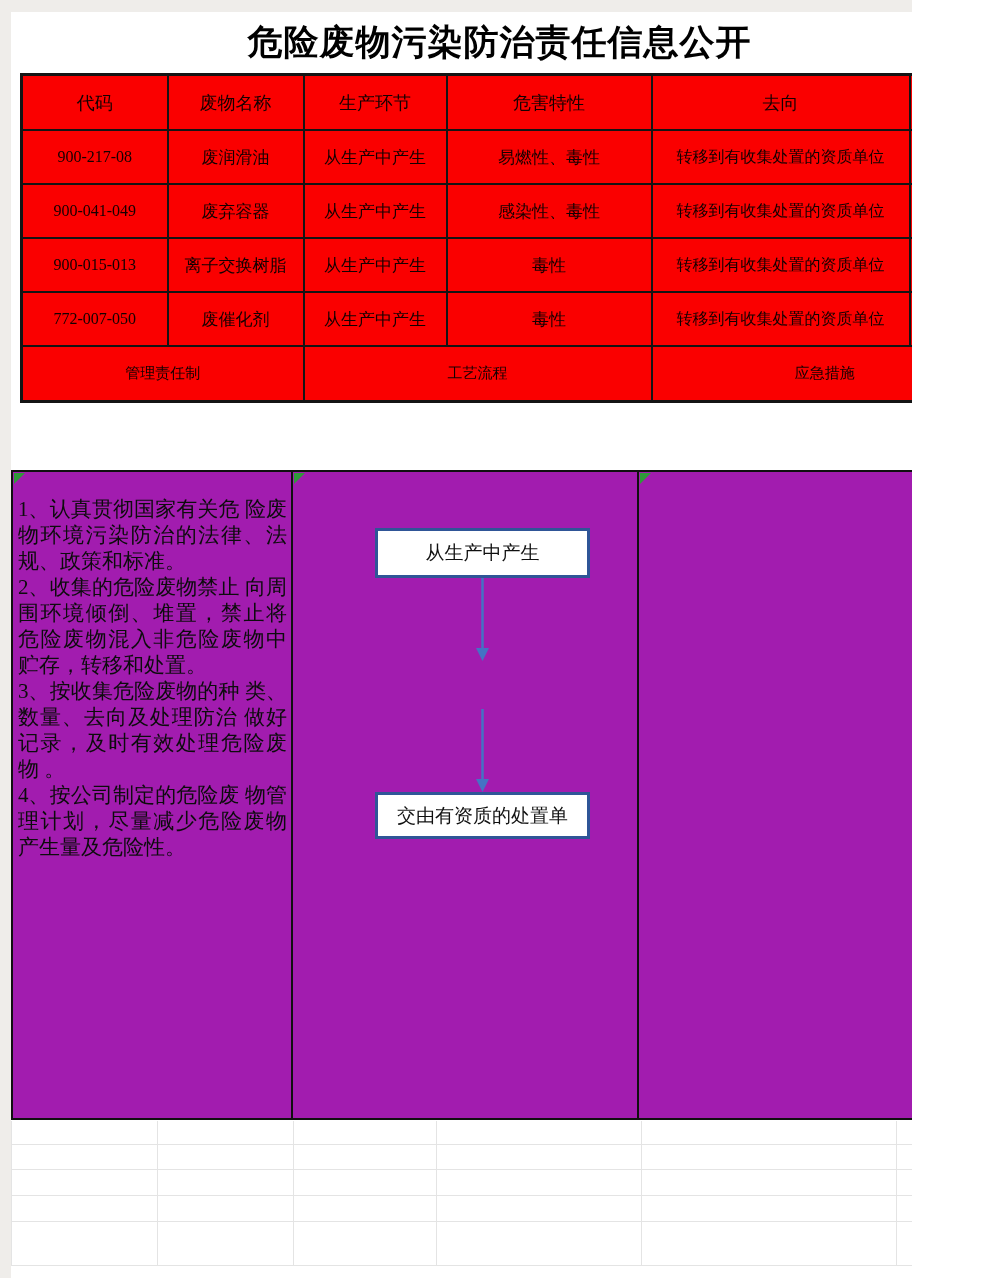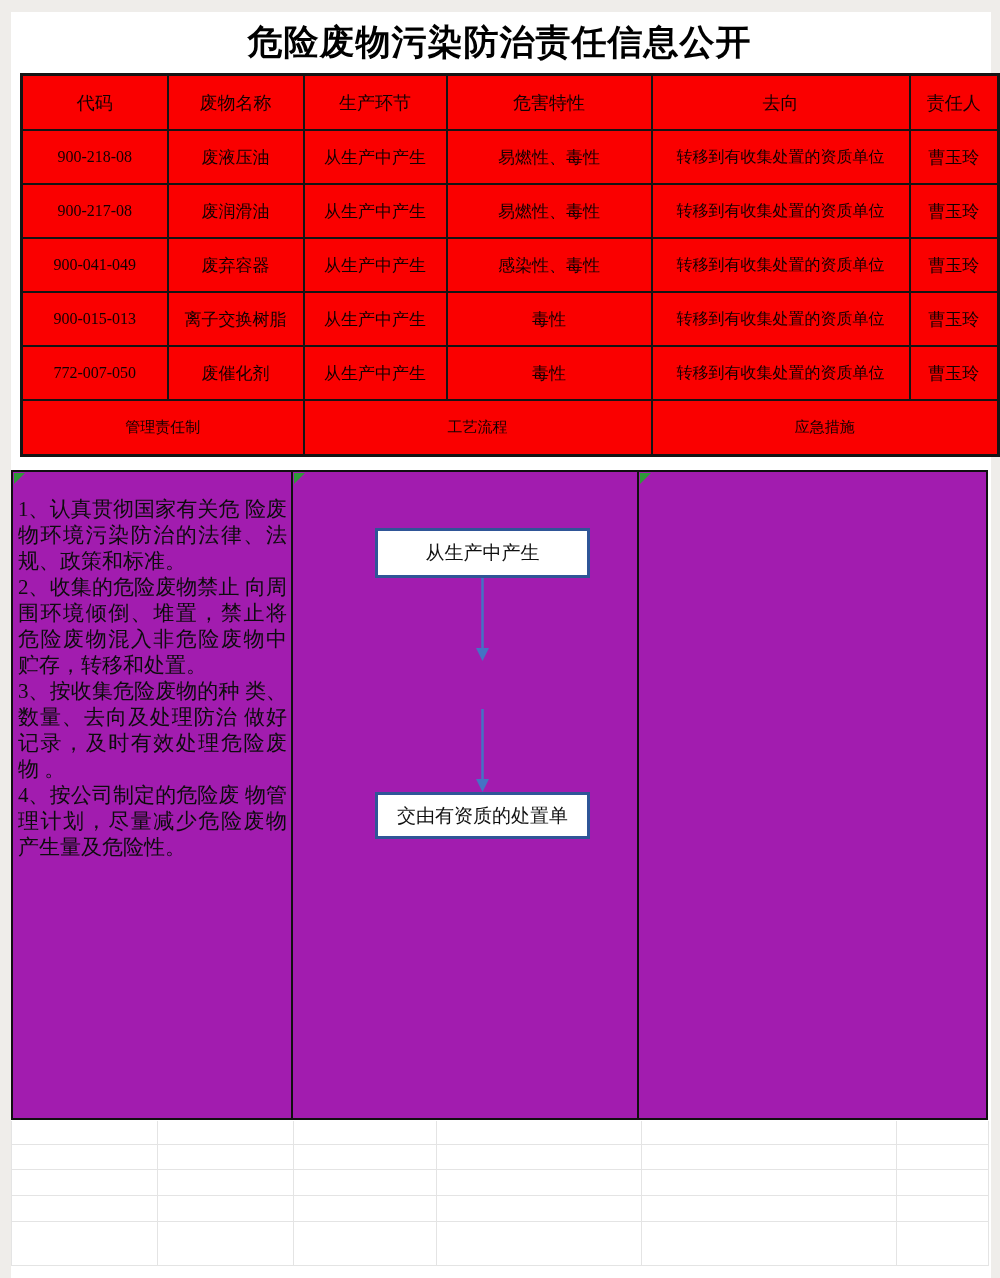--- a/index.html
+++ b/index.html
@@ -1,16 +1,16 @@
 <!DOCTYPE html>
 <html style="--table_red: #FA0000; --flow_box_border: #2F5597; --flow_arrow_blue: #4472C4; --marker_green: #2E9939;"><head>
 <meta charset="utf-8">
 <style>
   html,body{margin:0;padding:0;}
-  .page{position:relative;width:1000px;height:1278px;background:#EFEDEA;overflow:hidden;
+  .page{position:relative;width:912px;height:1278px;background:#EFEDEA;overflow:hidden;
         font-family:"Liberation Serif","DejaVu Serif",serif;}
   .sheet{position:absolute;left:11px;top:12px;width:980px;height:1266px;background:#ffffff;}
   .title-row{position:absolute;left:11px;top:12px;width:977px;height:61px;display:flex;
              align-items:center;justify-content:center;font-size:35px;font-weight:bold;
              color:#000;letter-spacing:1px;white-space:nowrap;}
   table.main{position:absolute;left:20px;top:73px;width:977px;border-collapse:collapse;
              table-layout:fixed;border:3px solid #141414;}
   table.main td{border:2px solid #141414;background:var(--table_red,#FA0000);
                 text-align:center;vertical-align:middle;color:#140000;
                 font-size:17px;padding:0;overflow:hidden;}
@@ -61,28 +61,20 @@
         <col style="width:89px">
     </colgroup>
     <tbody>
       <tr class="hdr">
         <td>代码</td>
         <td>废物名称</td>
         <td>生产环节</td>
         <td>危害特性</td>
         <td>去向</td>
         <td>责任人</td>
-      </tr>
-      <tr class="datarow">
-        <td class="code">900-218-08</td>
-        <td>废液压油</td>
-        <td>从生产中产生</td>
-        <td>易燃性、毒性</td>
-        <td class="dest">转移到有收集处置的资质单位</td>
-        <td>曹玉玲</td>
       </tr>
       <tr class="datarow">
         <td class="code">900-217-08</td>
         <td>废润滑油</td>
         <td>从生产中产生</td>
         <td>易燃性、毒性</td>
         <td class="dest">转移到有收集处置的资质单位</td>
         <td>曹玉玲</td>
       </tr>
       <tr class="datarow">

